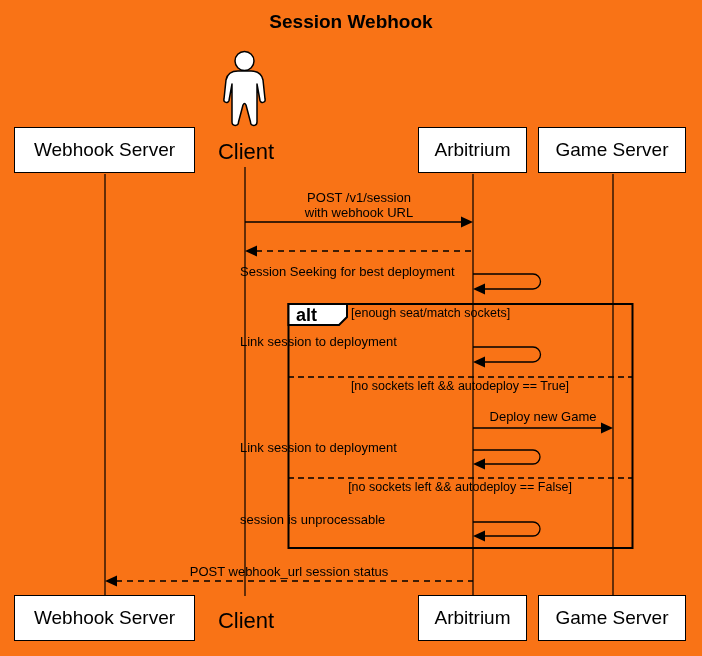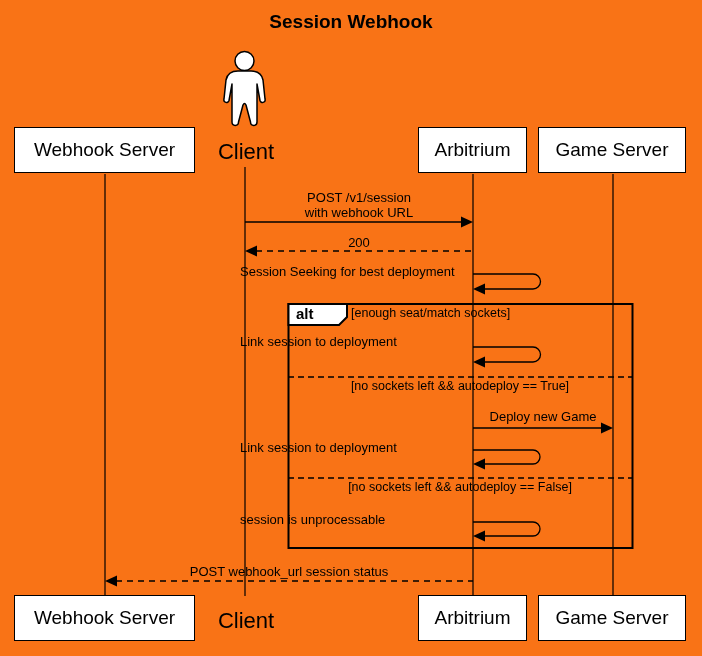--- a/index.html
+++ b/index.html
@@ -16,21 +16,21 @@
     position:absolute; height:44px; background:#fff; border:1.5px solid #000;
     display:flex; align-items:center; justify-content:center;
     font-size:19px; box-sizing:content-box;
   }
   .actor-label { position:absolute; font-size:22px; text-align:center; }
   .msg { position:absolute; font-size:13px; line-height:15px; white-space:nowrap; }
   .msg.center { text-align:center; }
   .msg.rightalign { }
   .guard { position:absolute; font-size:12.5px; line-height:14px; font-weight:normal; white-space:nowrap; }
   .guard.center { text-align:center; }
-  .alt-label { position:absolute; font-size:15px; font-weight:bold; }
+  .alt-label { position:absolute; font-size:18px; font-weight:bold; }
 </style>
 </head>
 <body>
 
 <div class="diagram">
 
   <svg class="overlay" width="702" height="656" viewBox="0 0 702 656">
 
     <line x1="105" y1="174" x2="105" y2="596" stroke="#000" stroke-width="1.2"></line>
     <line x1="245" y1="167" x2="245" y2="596" stroke="#000" stroke-width="1.2"></line>
@@ -116,21 +116,20 @@
   </div>
   <div class="pbox" style="left:418px; top:127px; width:107px;">
     <span>Arbitrium</span>
   </div>
   <div class="pbox" style="left:538px; top:127px; width:146px;">
     <span>Game Server</span>
   </div>
 
   <div class="msg center" style="left:259px; top:190px; width:200px;">POST /v1/session</div>
   <div class="msg center" style="left:259px; top:205px; width:200px;">with webhook URL</div>
-  <div class="msg center" style="left:259px; top:235px; width:200px;">200</div>
   <div class="msg rightalign" style="left:240px; top:264px; width:228px;">Session Seeking for best deployment</div>
   <div class="msg rightalign" style="left:240px; top:334px; width:228px;">Link session to deployment</div>
   <div class="msg center" style="left:468px; top:409px; width:150px;">Deploy new Game</div>
   <div class="msg rightalign" style="left:240px; top:440px; width:228px;">Link session to deployment</div>
   <div class="msg center" style="left:189px; top:564px; width:200px;">POST webhook_url session status</div>
   <div class="msg rightalign" style="left:240px; top:512px; width:228px;">session is unprocessable</div>
 
   <div class="alt-label" style="left:296px; top:305px;">alt</div>
   <div class="guard" style="left:351px; top:306px;">[enough seat/match sockets]</div>
   <div class="guard center" style="left:310px; top:379px; width:300px;">[no sockets left &amp;&amp; autodeploy == True]</div>

